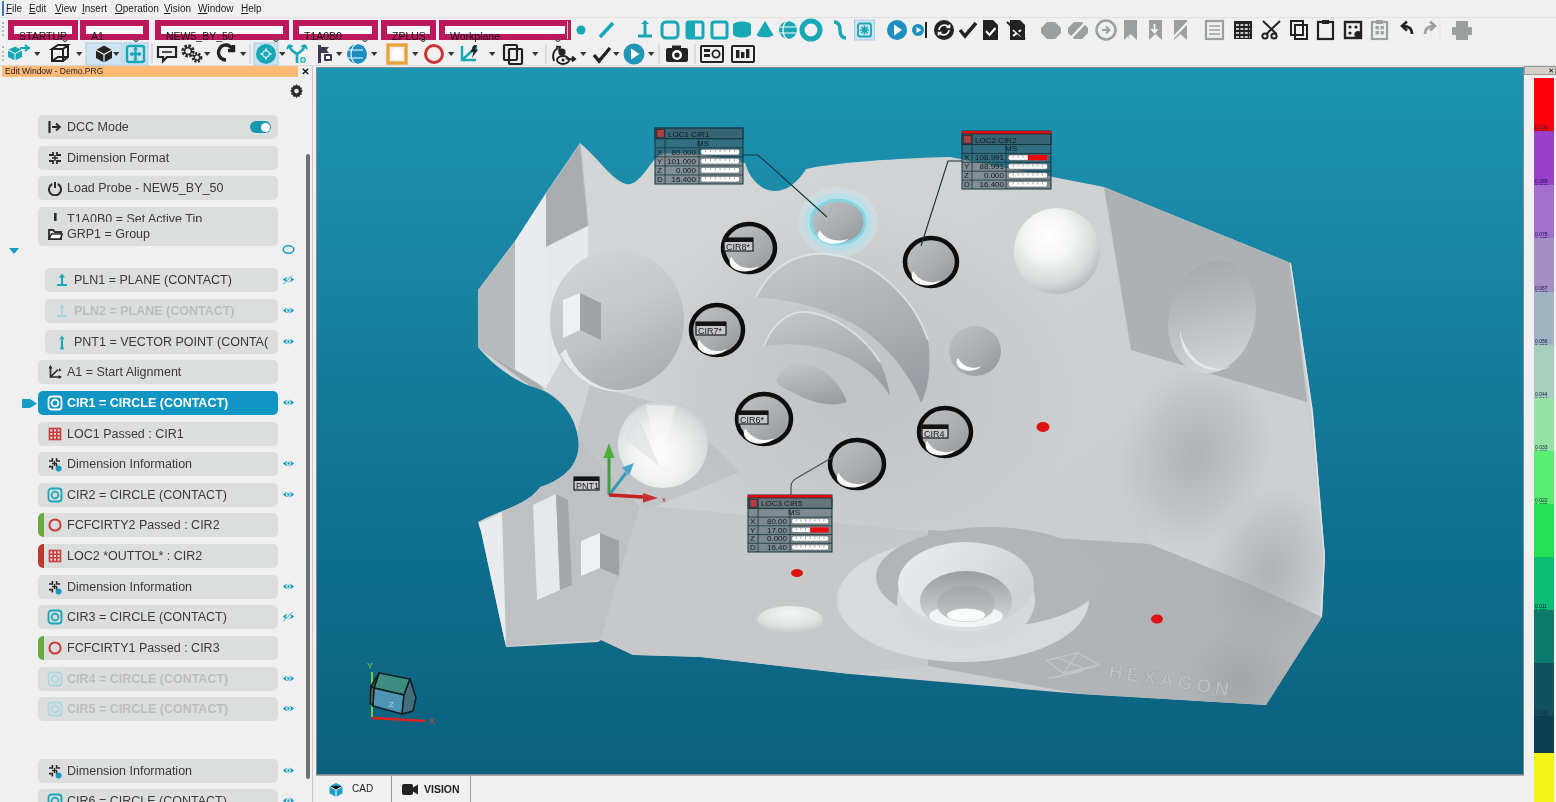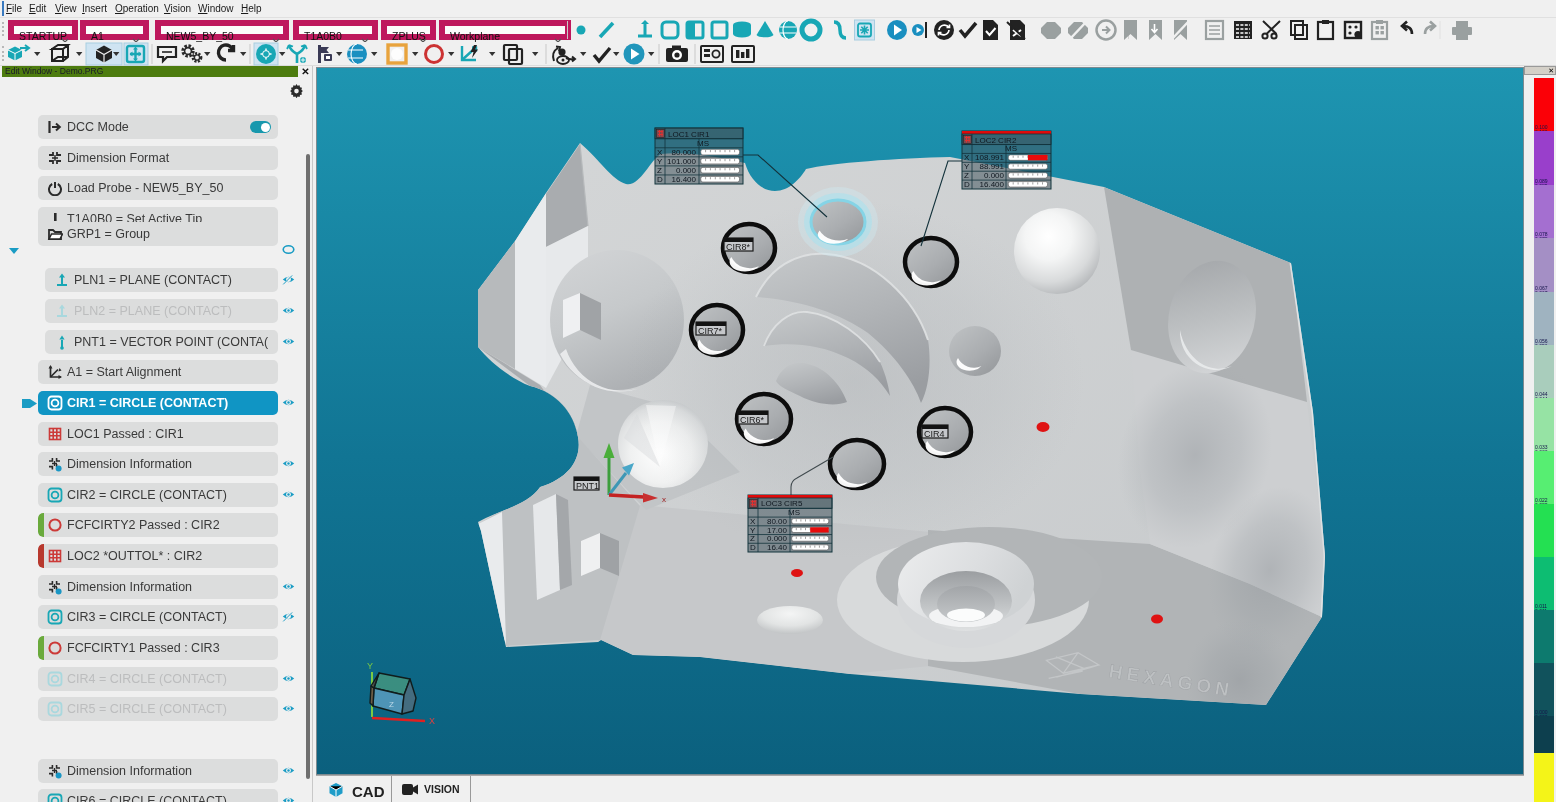--- a/index.html
+++ b/index.html
@@ -10,27 +10,27 @@
 #menubar span{position:absolute;top:3px;}
 #menubar u{text-decoration:underline;}
 #tb1{left:0;top:18px;width:1556px;height:24px;background:#f0f0f0;}
 #tb2{left:0;top:42px;width:1556px;height:24px;background:#f0f0f0;border-bottom:1px solid #dcdcdc;}
 .dd{position:absolute;top:2px;height:20px;background:#fbfbfb;border:6px solid #be185d;font-size:10.5px;color:#111;}
 .dd i{font-style:normal;position:absolute;left:5px;top:4px;white-space:nowrap;}
 .dd b{font-weight:normal;position:absolute;right:3px;top:7px;width:8px;height:5px;}
 .vsep{position:absolute;top:3px;width:1px;height:18px;background:#c8c8c8;}
 .icon{position:absolute;}
 #panel{left:0;top:66px;width:313px;height:736px;background:#f0f0f0;border-right:1px solid #c8c8c8;}
-#ptitle{position:absolute;left:2px;top:0px;width:296px;height:11px;background:#4d7c0f;font-size:8.5px;color:#1a1a2a;padding-left:3px;line-height:11px;}
+#ptitle{position:absolute;left:2px;top:0px;width:296px;height:11px;background:#fdba74;font-size:8.5px;color:#1a1a2a;padding-left:3px;line-height:11px;}
 #pclose{position:absolute;left:299px;top:0px;width:13px;height:12px;font-size:10px;color:#111;font-weight:bold;text-align:center;line-height:12px;}
 .row{position:absolute;left:38px;width:240px;height:24px;background:#dcdddd;border-radius:5px;font-size:12.5px;color:#3a3a3a;line-height:24px;white-space:nowrap;overflow:hidden;}
 .row .lbl{position:absolute;left:29px;top:0;}
 .row .ric{position:absolute;left:9px;top:4px;width:16px;height:16px;}
 .rowsel{background:#1095c4;color:#fff;font-weight:bold;}
-.rowdis{color:#bcbdbe;}
+.rowdis{color:#bcbdbe;font-weight:bold;}
 .sidebar{position:absolute;left:0;top:0;width:6px;height:24px;border-radius:5px 0 0 5px;}
 .eye{position:absolute;left:282px;width:13px;height:13px;}
 #vpwrap{left:316px;top:67px;width:1208px;height:708px;border:1px solid #7d8a90;}
 #cbar{left:1524px;top:66px;width:32px;height:736px;background:#f0f0f0;}
 #tabbar{left:316px;top:775px;width:1208px;height:27px;background:#f0f0f0;border-top:1px solid #a8a8a8;}
 .seg{position:absolute;left:10px;width:20px;}
 .seglbl{position:absolute;left:11px;width:20px;font-size:5px;color:#15154a;line-height:5px;}
 </style></head><body>
 <div id="root">
 
@@ -905,20 +905,20 @@
 <div class="seg" style="top:597px;height:53px;background:#11525c"></div>
 <div class="seglbl" style="top:644px">0.000<br>0.000</div>
 <div class="seg" style="top:650px;height:37px;background:#0d3f4e"></div>
 <div class="seg" style="top:687px;height:49px;background:#f4f418"></div>
 </div>
 <div id="tabbar" class="ab">
 <svg class="ab" style="left:12px;top:6px" width="16" height="16" viewBox="0 0 16 16">
 <path d="M8 1 l6.5 3.2 v7 L8 15 l-6.5 -3.8 v-7 z" fill="#1e9cc8"></path>
 <path d="M1.5 4.2 L8 8 l6.5 -3.8 M8 8 V 15" stroke="#fff" stroke-width="1"></path>
       </svg>
-<span style="position:absolute;left:36px;top:7px;font-size:15px;font-weight:bold;color:#222">CAD</span>
+<span style="position:absolute;left:36px;top:7px;font-size:10px;font-weight:normal;color:#222">CAD</span>
 <div style="position:absolute;left:75px;top:0px;width:80px;height:27px;background:#f0f0f0;border-left:1px solid #999;border-right:1px solid #999;"></div>
 <svg class="ab" style="left:86px;top:7px" width="17" height="13" viewBox="0 0 17 13">
 <rect x="0" y="1" width="11" height="11" rx="2" fill="#222"></rect>
         <path d="M11 4.5 L16 1.5 v10 L11 8.5 z" fill="#222"></path>
       </svg>
 <span style="position:absolute;left:108px;top:7px;font-size:10.5px;font-weight:bold;color:#222">VISION</span>
 </div>
 </div>
 </body></html>

